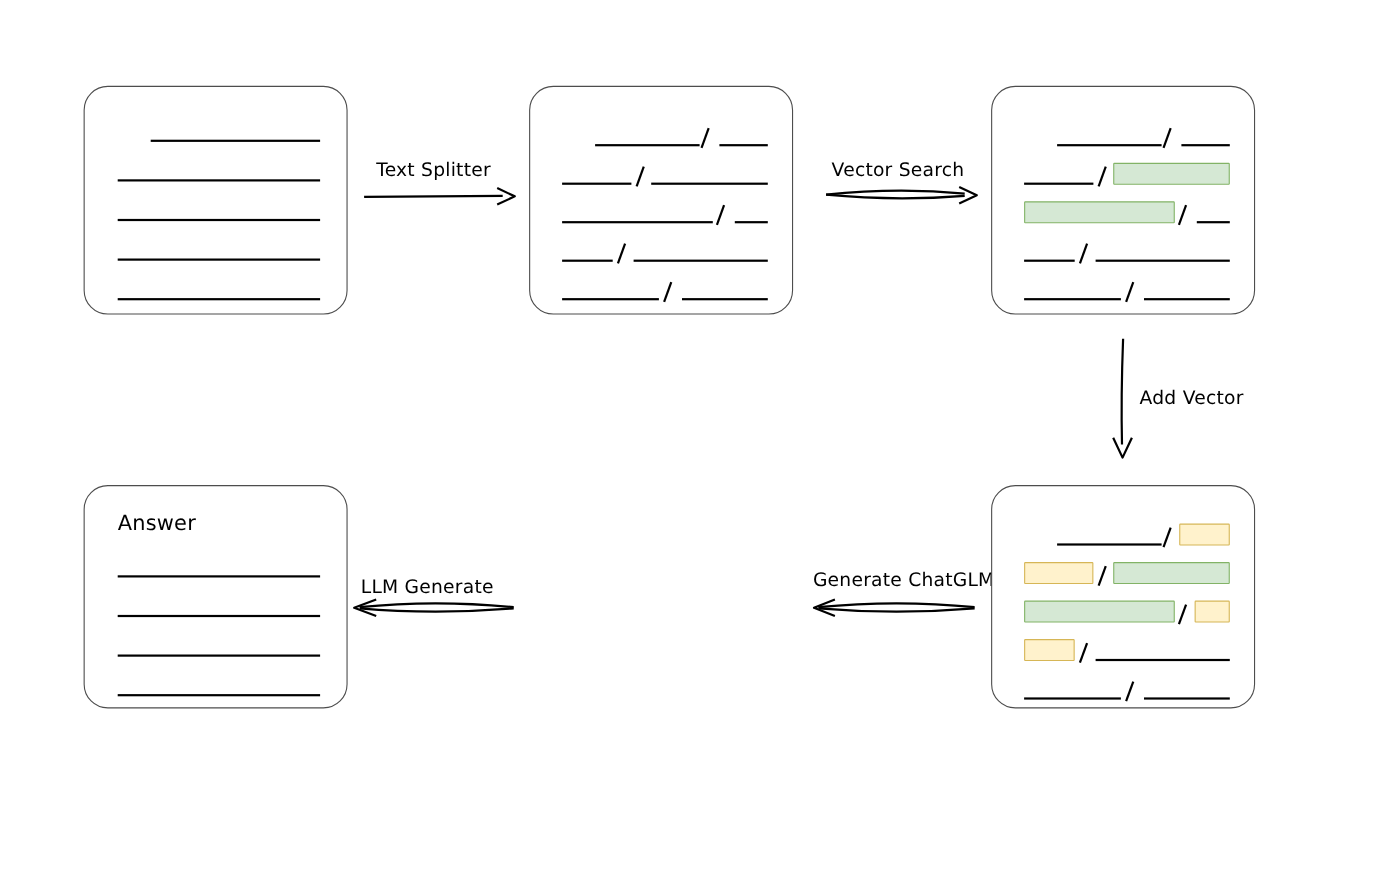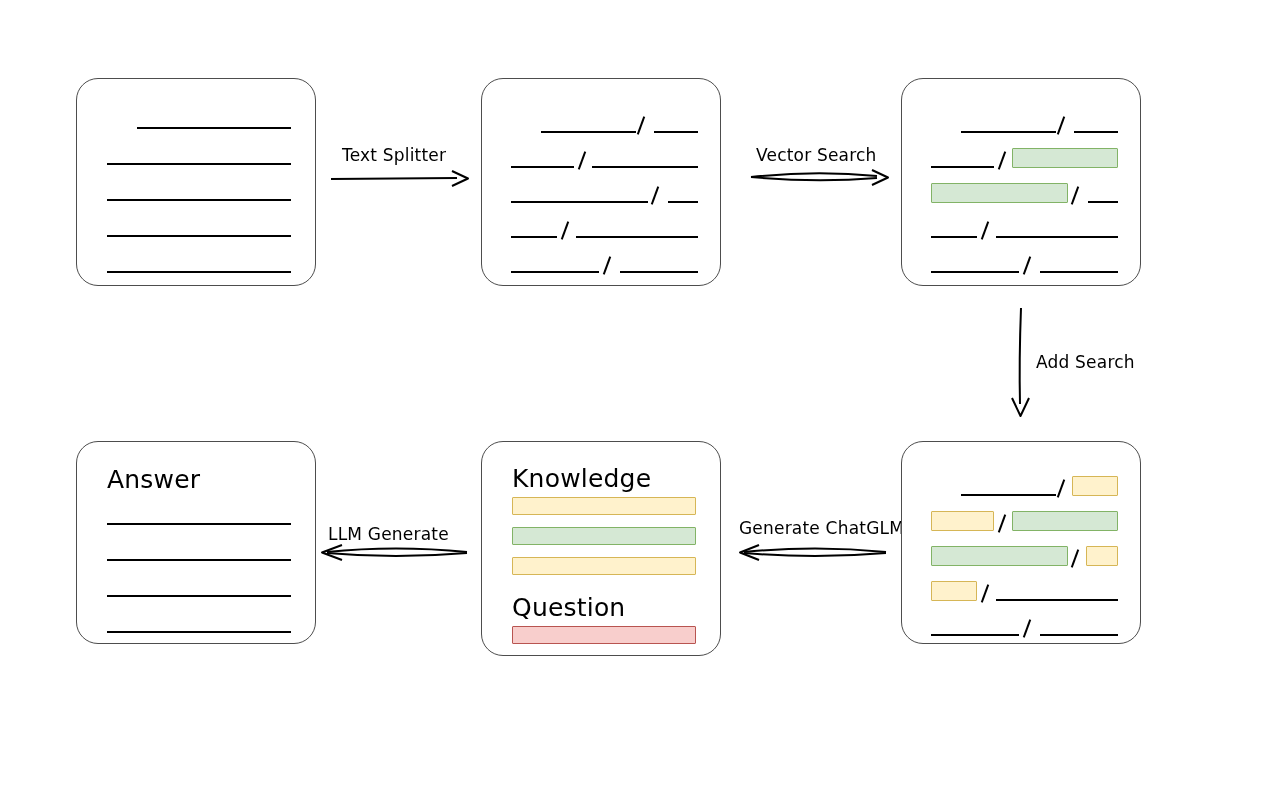--- a/index.html
+++ b/index.html
@@ -49,21 +49,21 @@
   .chip.red   {background:#f8cecc;border-color:#b85450;}
 
   
   .label{
     position:absolute;
     white-space:nowrap;
     font-family:"DejaVu Sans","Liberation Sans",sans-serif;
     color:#000000;
     letter-spacing:.2px;
   }
-  .card-title{font-size:25px;font-weight:400;text-align:right;}
+  .card-title{font-size:19px;font-weight:400;text-align:right;}
   .edge-label{font-size:17px;font-weight:400;}
   .footer-label{font-size:17px;font-weight:400;}
 
   
   .arrows{position:absolute;left:0;top:0;width:1262px;height:792px;pointer-events:none;}
 </style>
 </head>
 <body>
 
 <div id="canvas">
@@ -94,21 +94,21 @@
 
     <g>
       <path d="M467 552 Q395 545 327 552" stroke="#000" stroke-width="2" fill="none"></path>
       <path d="M467 553 Q395 559 327 553" stroke="#000" stroke-width="2" fill="none"></path>
       <path d="M342 545 L322 552.5 L342 560" stroke="#000" stroke-width="2" fill="none" stroke-linejoin="round"></path>
     </g>
   </svg>
 
   <div class="label edge-label" style="left:342px;top:145px;">Text Splitter</div>
   <div class="label edge-label" style="left:756px;top:145px;">Vector Search</div>
-  <div class="label edge-label" style="left:1036px;top:352px;">Add Search</div>
+  <div class="label edge-label" style="left:1036px;top:352px;">Add Vector</div>
   <div class="label edge-label" style="left:739px;top:518px;">Generate ChatGLM</div>
   <div class="label edge-label" style="left:328px;top:524px;">LLM Generate</div>
 
   <div class="card" id="card-source-document" style="left: 76px; top: 78px; width: 240px; height: 208px;">
       <div style="position: absolute; left: 0px; top: 0px; width: 100%;">
         <div class="rule" style="left: 60px; top: 48px; width: 154px;"></div>
       </div>
       <div style="position: absolute; left: 0px; top: 0px; width: 100%;">
         <div class="rule" style="left: 30px; top: 84px; width: 184px;"></div>
       </div>
@@ -196,28 +196,20 @@
         <div class="chip yellow" style="left: 29px; top: 139px; width: 46px; height: 20px;"></div>
         <div class="slash" style="left: 82px; top: 142px; height: 19px;"></div>
         <div class="rule" style="left: 94px; top: 157px; width: 122px;"></div>
       </div>
       <div style="position: absolute; left: 0px; top: 0px; width: 100%;">
         <div class="rule" style="left: 29px; top: 192px; width: 88px;"></div>
         <div class="slash" style="left: 124px; top: 177px; height: 19px;"></div>
         <div class="rule" style="left: 138px; top: 192px; width: 78px;"></div>
       </div>
     </div>
-  <div class="card" id="card-prompt" style="left: 481px; top: 441px; width: 240px; height: 215px;">
-      <div class="label card-title" style="left: 30px; top: 22px;">Knowledge</div>
-      <div class="chip yellow" style="left: 30px; top: 55px; width: 184px; height: 18px;"></div>
-      <div class="chip green" style="left: 30px; top: 85px; width: 184px; height: 18px;"></div>
-      <div class="chip yellow" style="left: 30px; top: 115px; width: 184px; height: 18px;"></div>
-      <div class="label card-title" style="left: 30px; top: 151px;">Question</div>
-      <div class="chip red" style="left: 30px; top: 184px; width: 184px; height: 18px;"></div>
-    </div>
   <div class="card" id="card-answer" style="left: 76px; top: 441px; width: 240px; height: 203px;">
       <div class="label card-title" style="left: 30px; top: 23px;">Answer</div>
       <div style="position: absolute; left: 0px; top: 0px; width: 100%;">
         <div class="rule" style="left: 30px; top: 81px; width: 184px;"></div>
       </div>
       <div style="position: absolute; left: 0px; top: 0px; width: 100%;">
         <div class="rule" style="left: 30px; top: 117px; width: 184px;"></div>
       </div>
       <div style="position: absolute; left: 0px; top: 0px; width: 100%;">
         <div class="rule" style="left: 30px; top: 153px; width: 184px;"></div>

